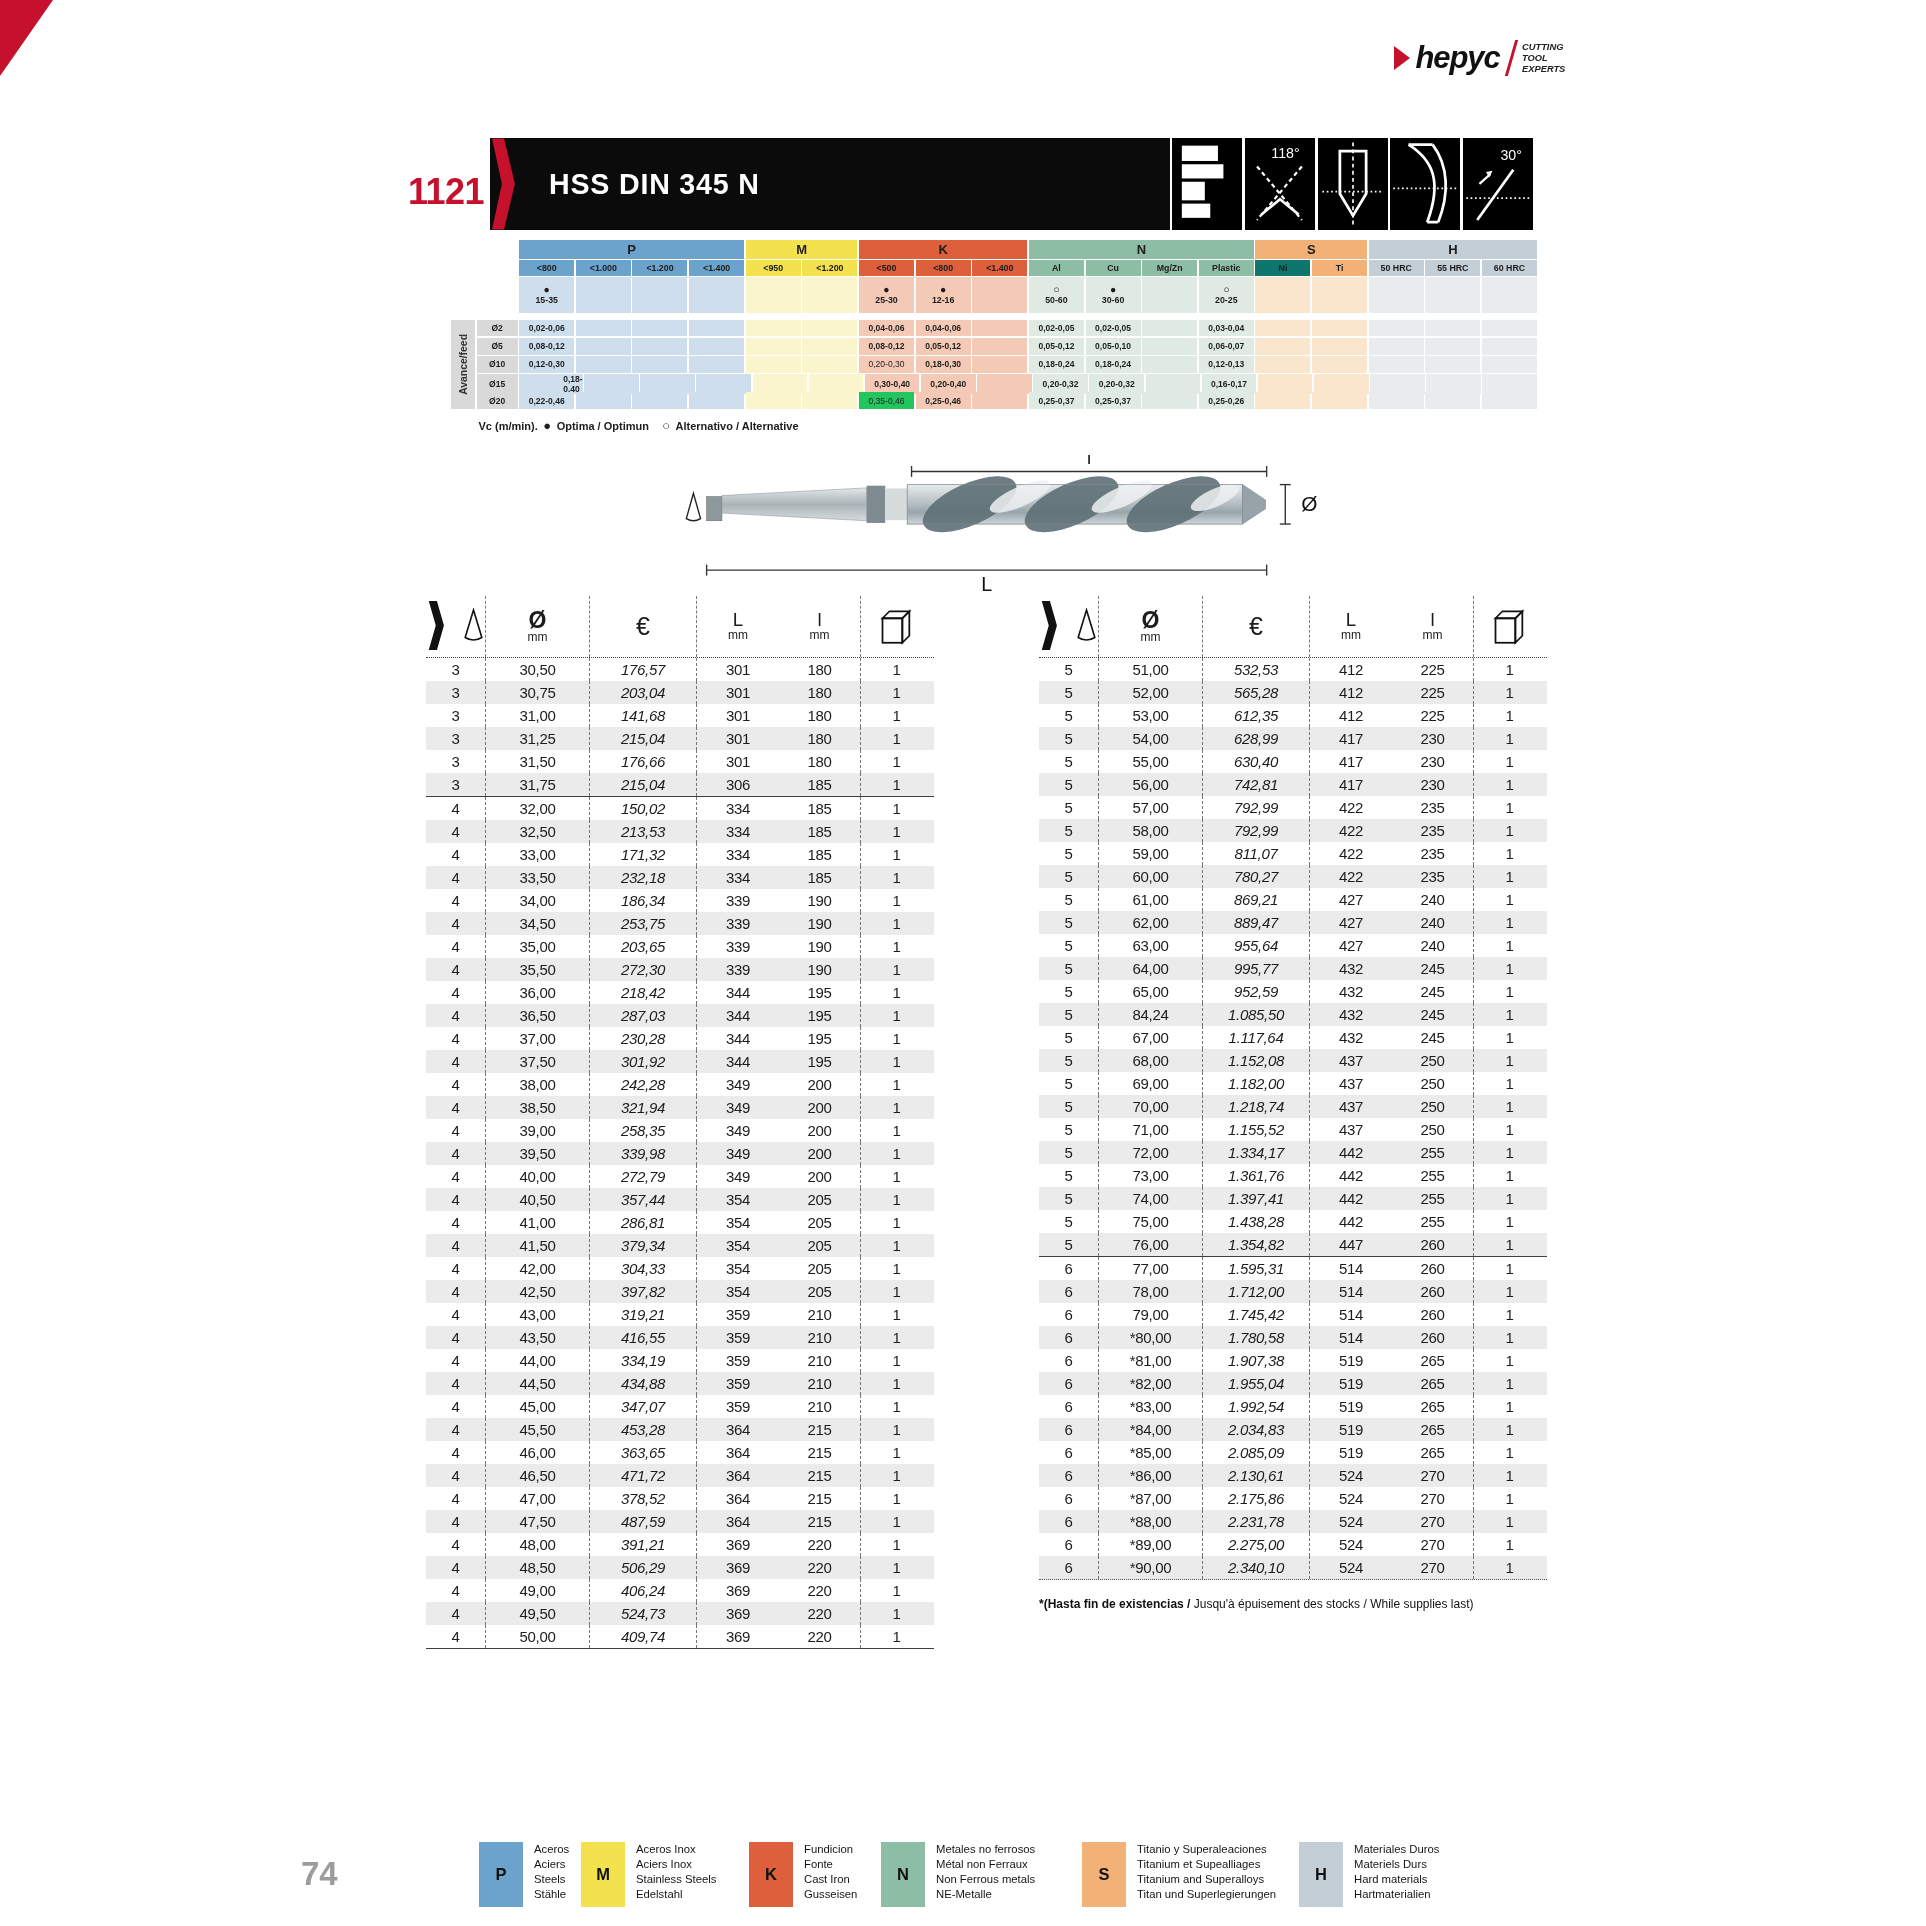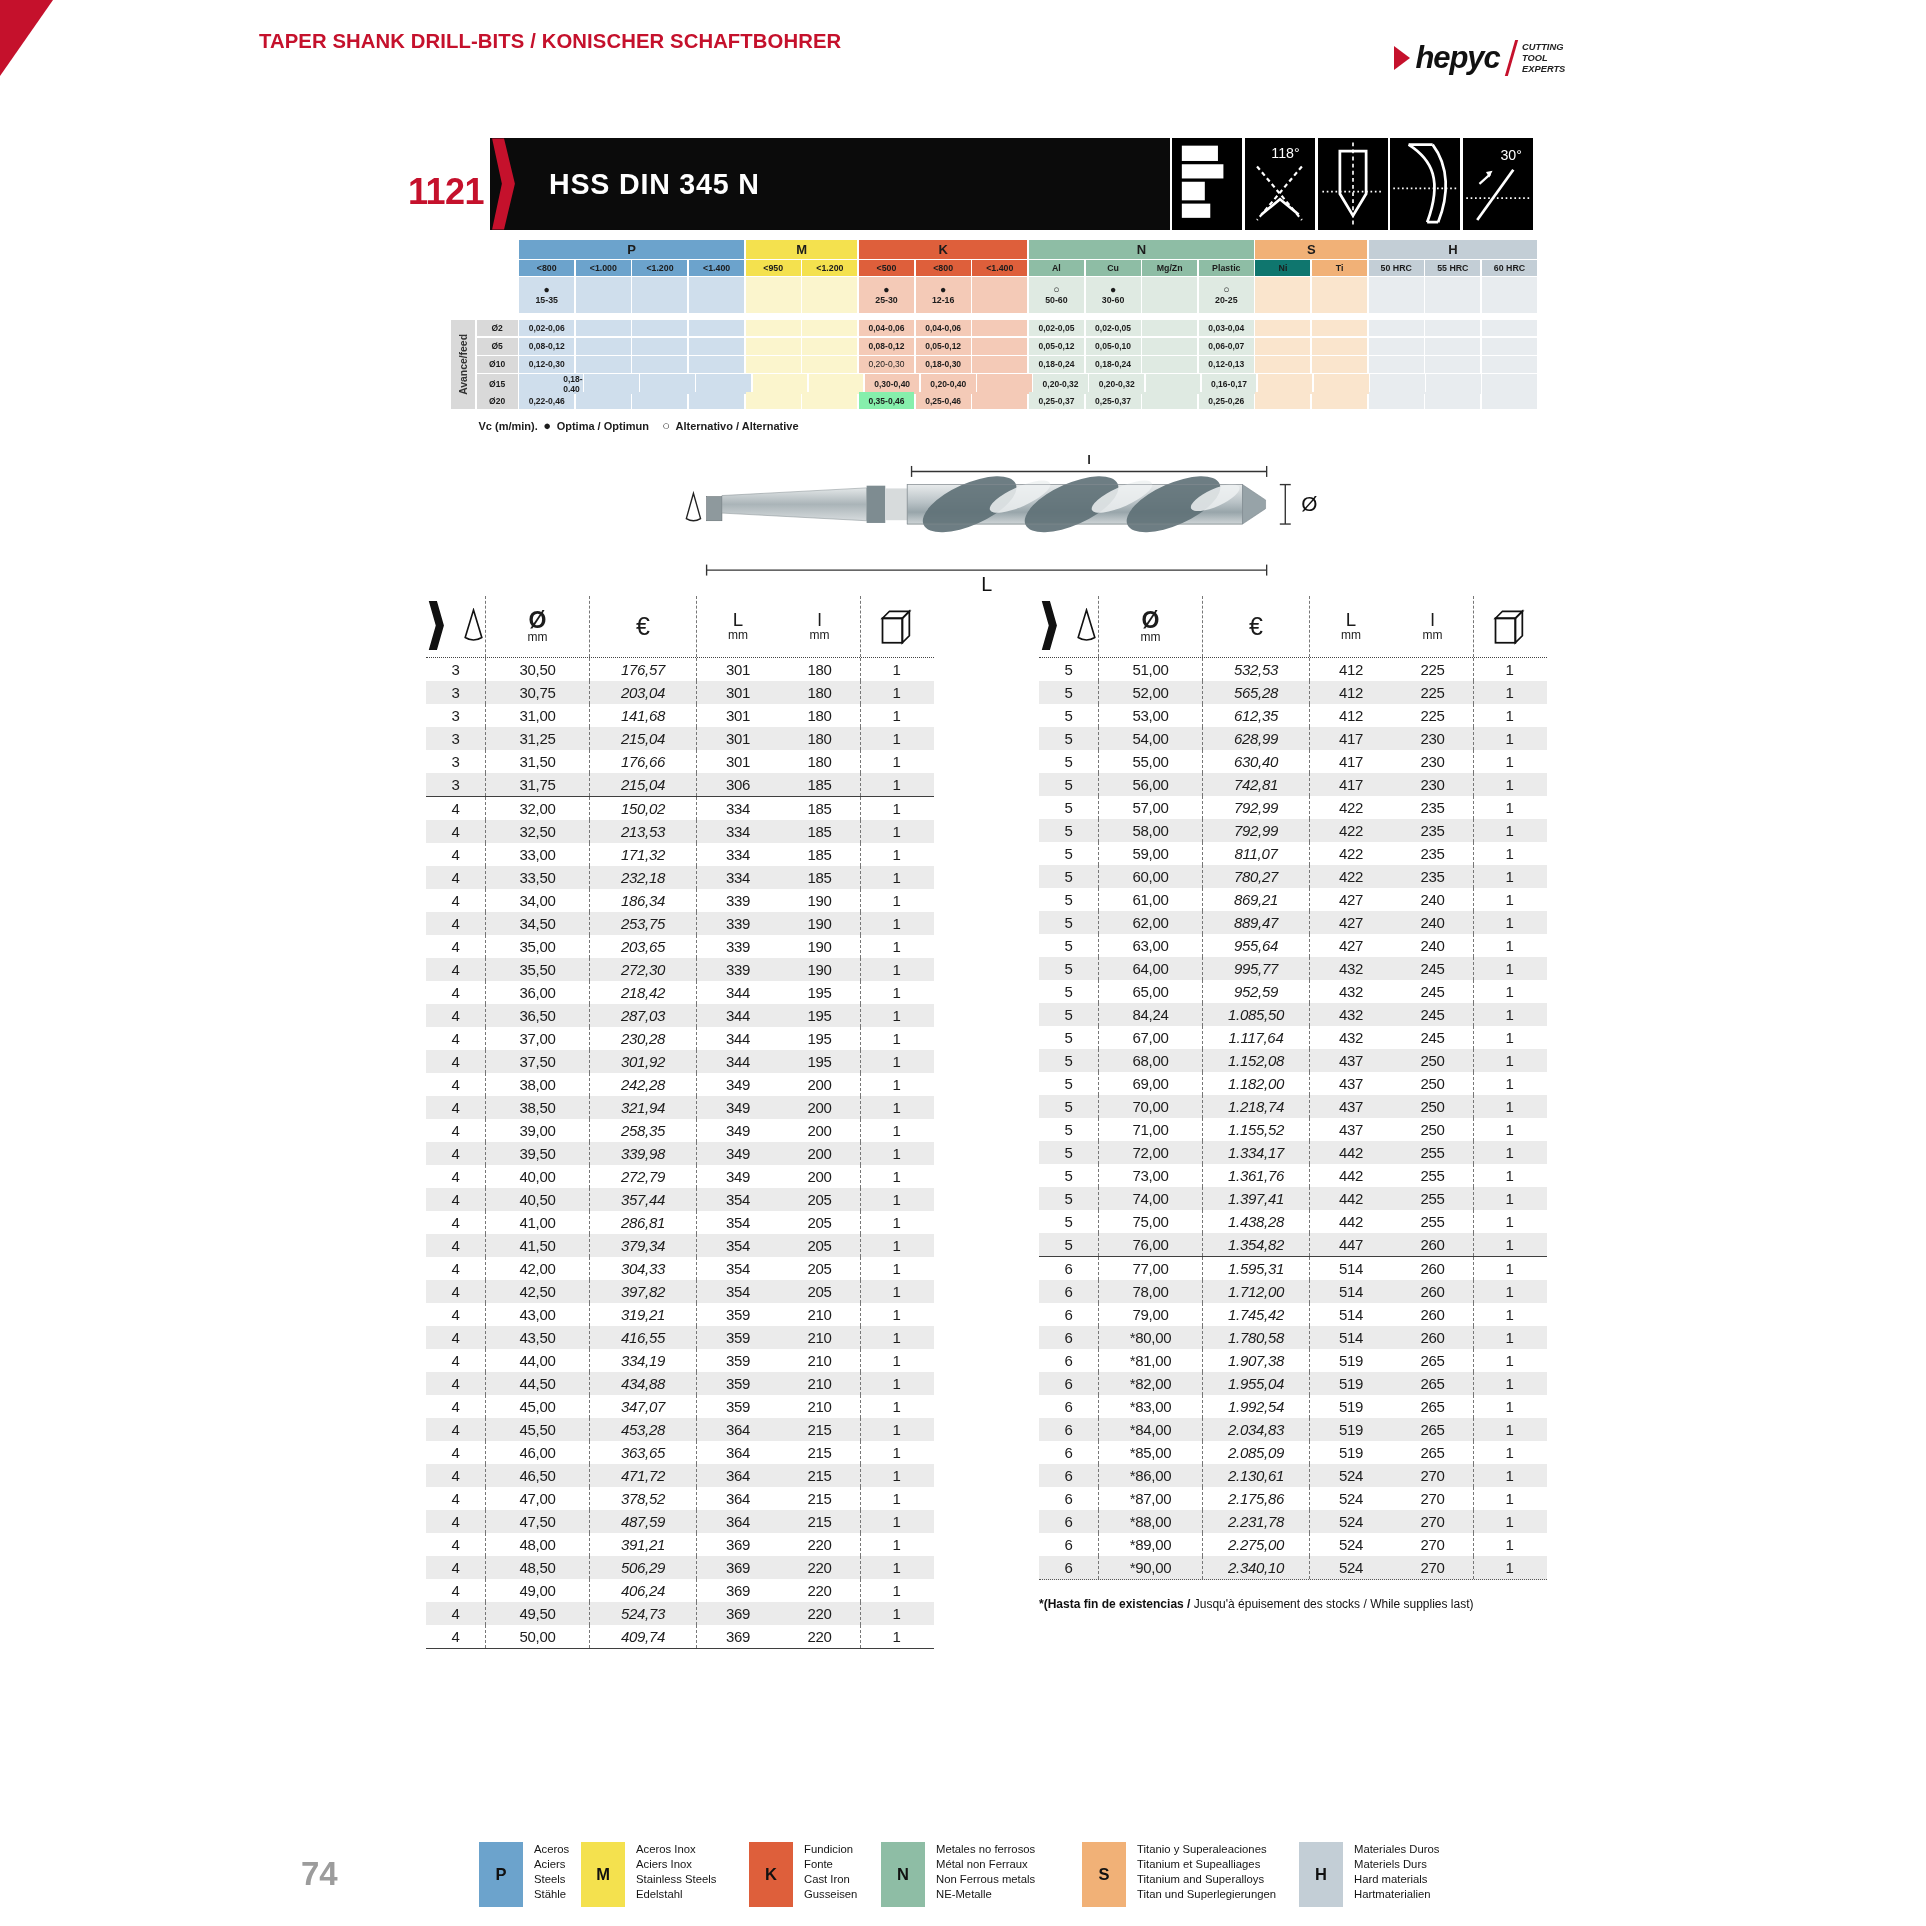--- a/index.html
+++ b/index.html
@@ -86,21 +86,20 @@
   .flines{margin-left:11px;font-size:11.3px;line-height:15px;color:#151515;}
 </style>
 </head>
 <body>
 
 <div id="canvas">
 
   <div class="corner"></div>
 
   <div class="hdr">
-    <div>TAPER SHANK DRILL-BITS / KONISCHER SCHAFTBOHRER</div>
   </div>
 
   <div class="logo">
     <div class="logo-tri"></div>
     <div class="logo-brand">hepyc</div>
     <div class="logo-slash"></div>
     <div class="logo-tag">
       <span>CUTTING</span>
       <span>TOOL</span>
       <span>EXPERTS</span>
@@ -321,21 +320,21 @@
         </div>
         <div class="mrow row-f">
           <div class=""></div>
           <div class="mg flabel">Ø20</div>
           <div class="mg" style="background: rgb(207, 222, 236); font-weight: bold;">0,22-0,46</div>
           <div class="mg" style="background: rgb(207, 222, 236);"></div>
           <div class="mg" style="background: rgb(207, 222, 236);"></div>
           <div class="mg" style="background: rgb(207, 222, 236);"></div>
           <div class="mg" style="background: rgb(251, 245, 205);"></div>
           <div class="mg" style="background: rgb(251, 245, 205);"></div>
-          <div class="mg" style="background: #86efac; font-weight: bold;">0,35-0,46</div>
+          <div class="mg" style="background: #22c55e; font-weight: normal;">0,35-0,46</div>
           <div class="mg" style="background: rgb(244, 202, 183); font-weight: bold;">0,25-0,46</div>
           <div class="mg" style="background: rgb(244, 202, 183);"></div>
           <div class="mg" style="background: rgb(223, 234, 226); font-weight: bold;">0,25-0,37</div>
           <div class="mg" style="background: rgb(223, 234, 226); font-weight: bold;">0,25-0,37</div>
           <div class="mg" style="background: rgb(223, 234, 226);"></div>
           <div class="mg" style="background: rgb(223, 234, 226); font-weight: bold;">0,25-0,26</div>
           <div class="mg" style="background: rgb(250, 229, 205);"></div>
           <div class="mg" style="background: rgb(250, 229, 205);"></div>
           <div class="mg" style="background: rgb(232, 236, 239);"></div>
           <div class="mg" style="background: rgb(232, 236, 239);"></div>

